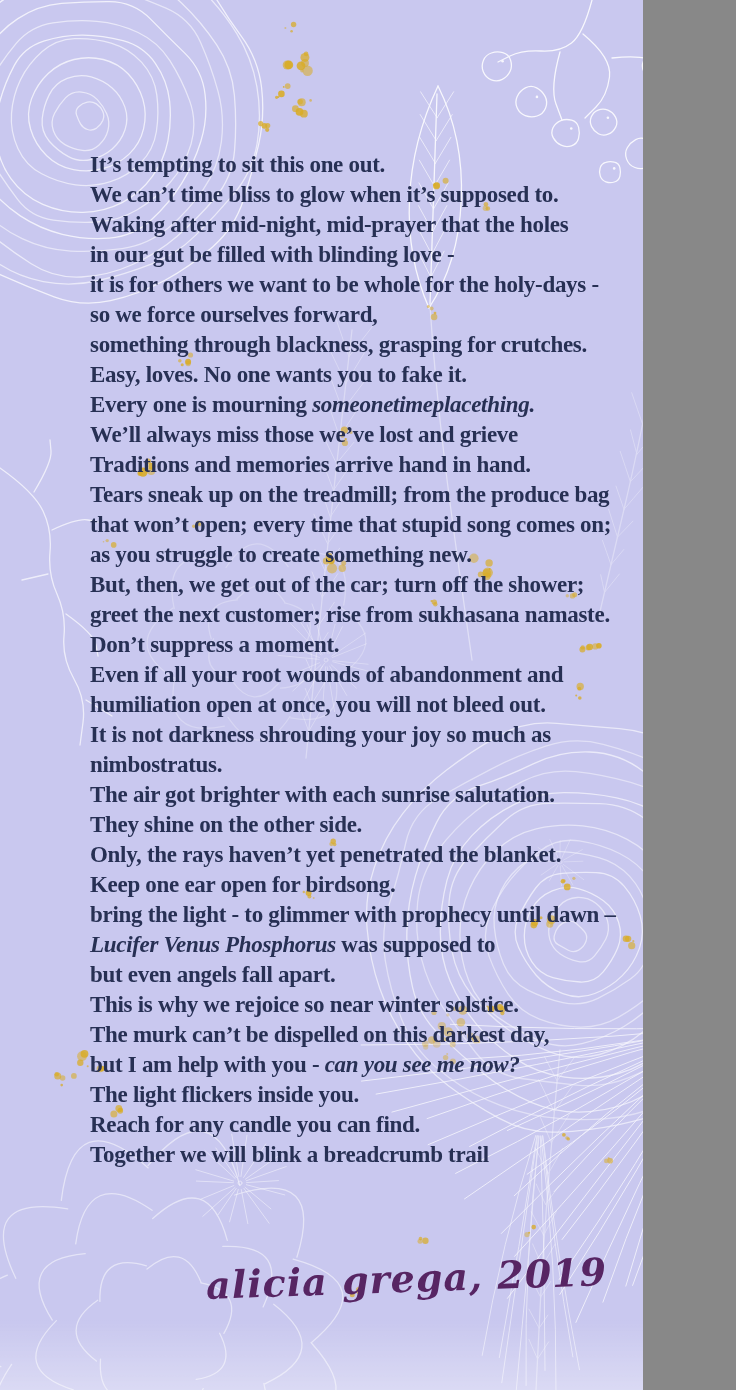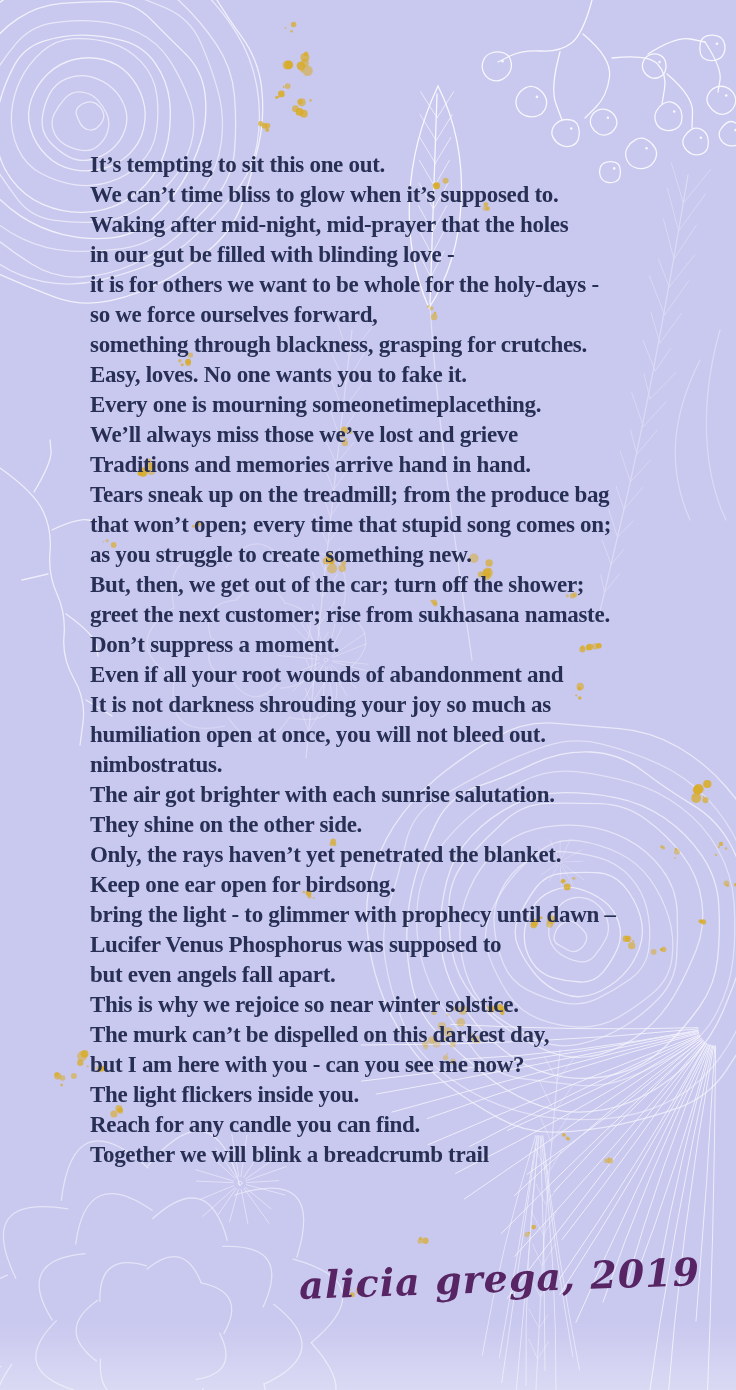--- a/index.html
+++ b/index.html
@@ -1,28 +1,28 @@
 <!DOCTYPE html>
 <html style="--bg: #c9c8ef; --ink: #273054; --sig: #572563; --gold: #d9ac25;"><head>
 <meta charset="utf-8">
 <style>
   html,body{margin:0;padding:0;background:#888;}
   .canvas{
-    position:relative;width:736px;height:1390px;overflow:hidden;
+    position:relative;width:643px;height:1390px;overflow:hidden;
     background:var(--bg,#c9c8ef);
     font-family:"Liberation Serif",serif;
   }
   svg.decor{position:absolute;left:0;top:0;width:736px;height:1390px;z-index:0;}
   .poem{
     position:absolute;left:90px;top:150px;z-index:2;width:640px;
     color:var(--ink,#273054);
     font-weight:700;font-size:23px;line-height:30px;letter-spacing:-0.3px;
   }
   .poem-line{white-space:nowrap;}
-  .poem-line .it{text-align:center;}
+  .poem-line .it{font-style:italic;text-align:center;}
   .signature{
     position:absolute;right:36px;top:1256px;z-index:2;
     color:var(--sig,#572563);
     font-family:"DejaVu Serif",serif;font-style:italic;font-weight:700;
     font-size:38px;letter-spacing:1px;transform:rotate(-2deg);
   }
   .fade-bottom{
     position:absolute;left:0;right:0;bottom:0;height:70px;z-index:3;
     background:linear-gradient(to bottom, rgba(255,255,255,0), rgba(255,255,255,0.33));
     pointer-events:none;
@@ -564,32 +564,32 @@
       <div class="poem-line"><span>Every one is mourning </span><span class="it">someonetimeplacething.</span></div>
       <div class="poem-line"><span>We’ll always miss those we’ve lost and grieve</span></div>
       <div class="poem-line"><span>Traditions and memories arrive hand in hand.</span></div>
       <div class="poem-line"><span>Tears sneak up on the treadmill; from the produce bag</span></div>
       <div class="poem-line"><span>that won’t open; every time that stupid song comes on;</span></div>
       <div class="poem-line"><span>as you struggle to create something new.</span></div>
       <div class="poem-line"><span>But, then, we get out of the car; turn off the shower;</span></div>
       <div class="poem-line"><span>greet the next customer; rise from sukhasana namaste.</span></div>
       <div class="poem-line"><span>Don’t suppress a moment.</span></div>
       <div class="poem-line"><span>Even if all your root wounds of abandonment and</span></div>
+      <div class="poem-line"><span>humiliation open at once, you will not bleed out.</span></div>
       <div class="poem-line"><span>It is not darkness shrouding your joy so much as</span></div>
-      <div class="poem-line"><span>humiliation open at once, you will not bleed out.</span></div>
       <div class="poem-line"><span>nimbostratus.</span></div>
       <div class="poem-line"><span>The air got brighter with each sunrise salutation.</span></div>
       <div class="poem-line"><span>They shine on the other side.</span></div>
       <div class="poem-line"><span>Only, the rays haven’t yet penetrated the blanket.</span></div>
       <div class="poem-line"><span>Keep one ear open for birdsong.</span></div>
       <div class="poem-line"><span>bring the light - to glimmer with prophecy until dawn –</span></div>
       <div class="poem-line"><span class="it">Lucifer Venus Phosphorus</span><span> was supposed to</span></div>
       <div class="poem-line"><span>but even angels fall apart.</span></div>
       <div class="poem-line"><span>This is why we rejoice so near winter solstice.</span></div>
       <div class="poem-line"><span>The murk can’t be dispelled on this darkest day,</span></div>
-      <div class="poem-line"><span>but I am here with you - </span><span class="it">can you see me now?</span></div>
+      <div class="poem-line"><span>but I am help with you - </span><span class="it">can you see me now?</span></div>
       <div class="poem-line"><span>The light flickers inside you.</span></div>
       <div class="poem-line"><span>Reach for any candle you can find.</span></div>
       <div class="poem-line"><span>Together we will blink a breadcrumb trail</span></div>
     </div>
   <div class="signature">alicia grega, 2019</div>
   <div class="fade-bottom"></div>
 </div>
 
 </body></html>

